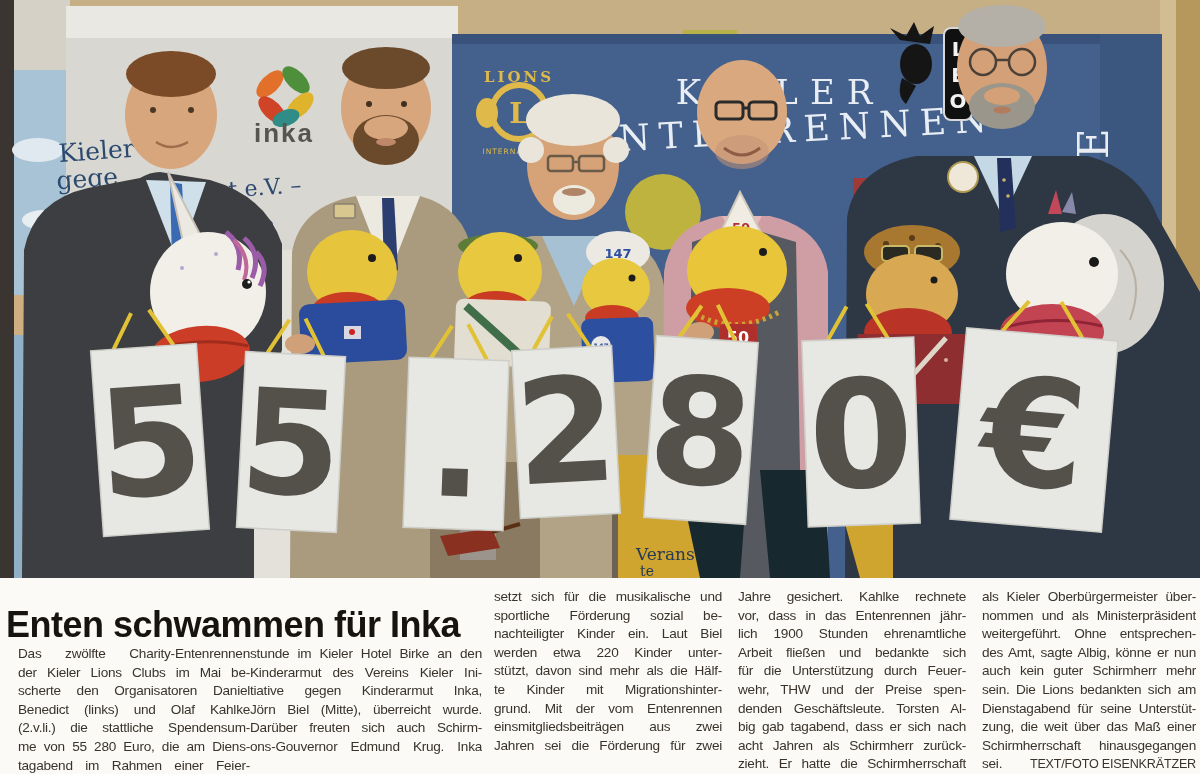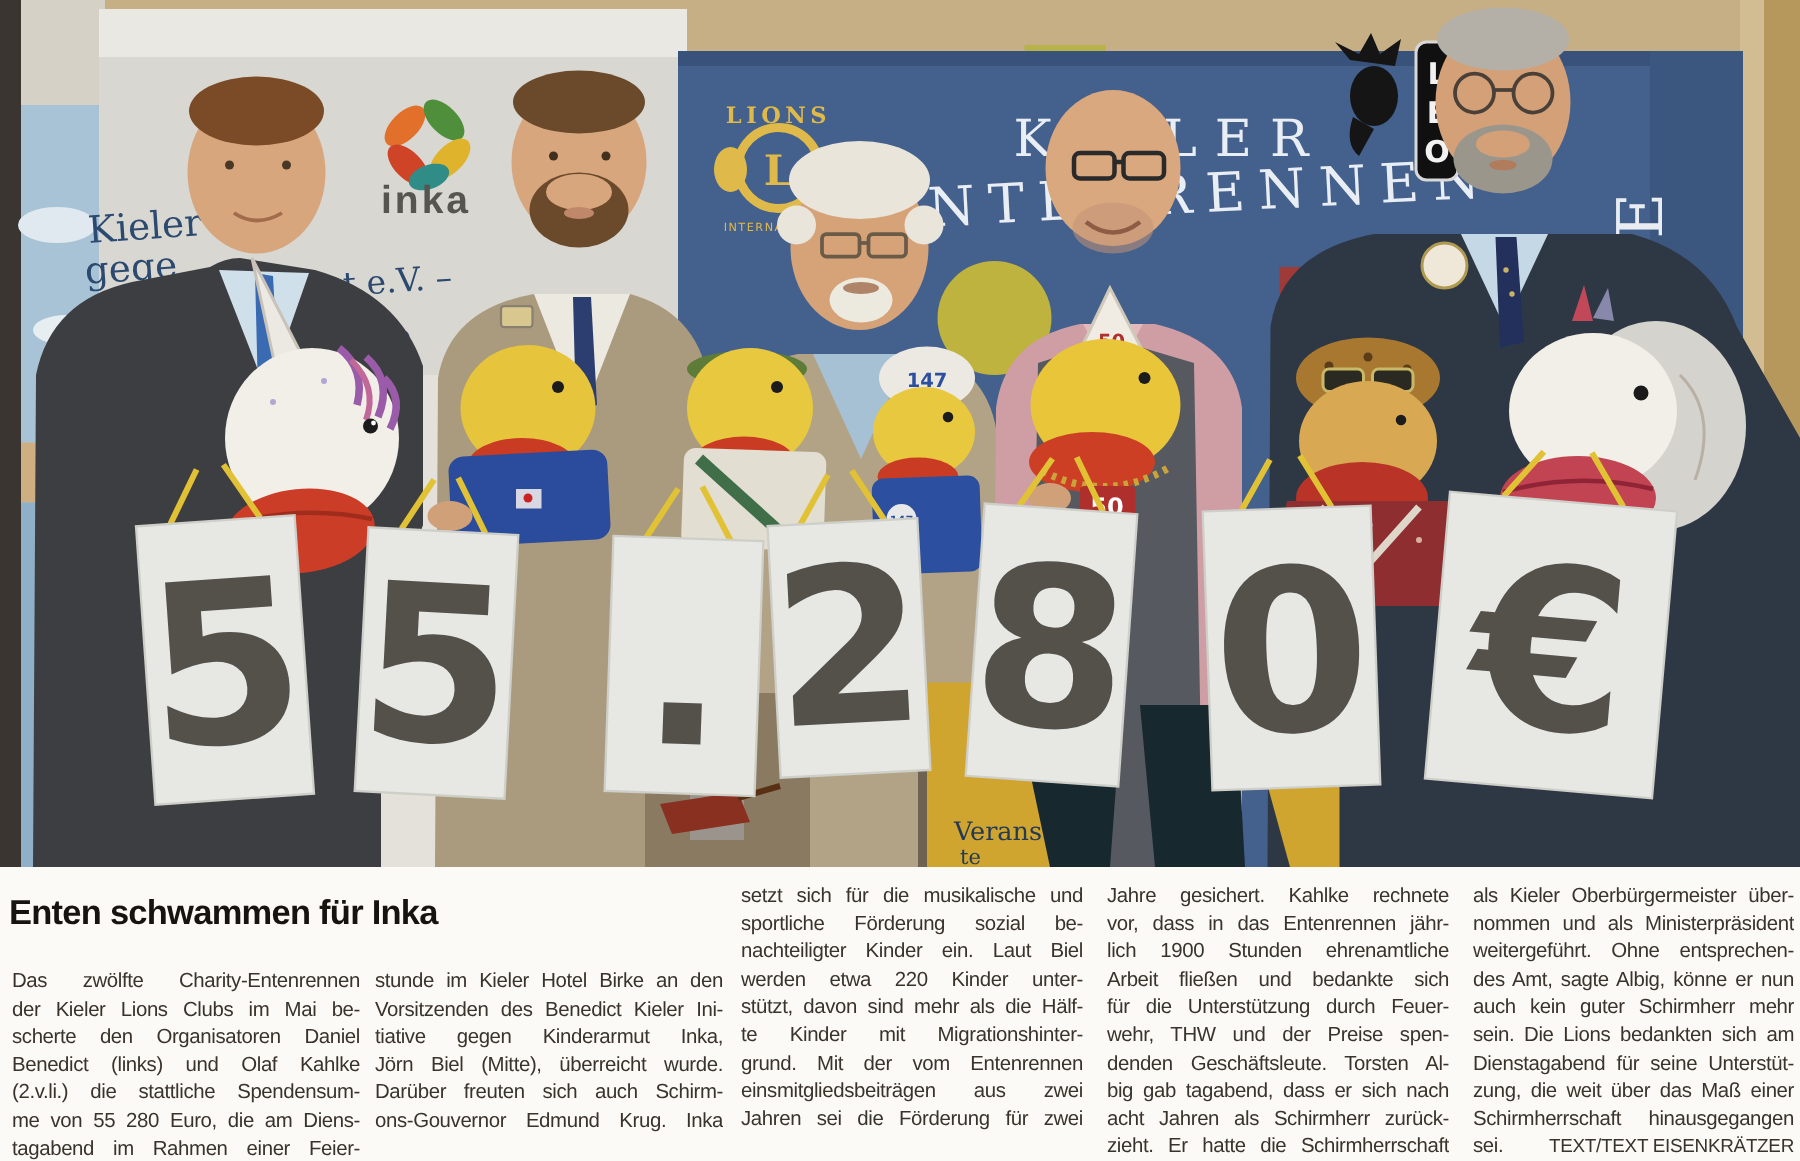--- a/index.html
+++ b/index.html
@@ -1,25 +1,25 @@
 <!DOCTYPE html>
 <html><head>
 <meta charset="utf-8">
 <style>
   html,body{margin:0;padding:0;background:#e9e7e1;}
   .page{position:relative;width:1200px;height:774px;background:#fbfaf7;overflow:hidden;
         font-family:"Liberation Sans",sans-serif;}
   .photo-wrap{position:absolute;left:0;top:0;width:1200px;height:578px;}
   svg{display:block;}
-  .headline{position:absolute;left:6px;top:580px;font-size:23px;font-weight:bold;
+  .headline{position:absolute;left:6px;top:580px;font-size:36px;font-weight:bold;
             color:#17140f;letter-spacing:-0.5px;font-family:"Liberation Sans",sans-serif;}
   .col{position:absolute;color:#39332b;font-size:13.6px;line-height:18.6px;
        letter-spacing:-0.25px;font-family:"Liberation Sans",sans-serif;}
   .col-a{top:645px;} .col-b{top:588px;}
-  .c1{left:8px;width:232px;} .c2{left:250px;width:232px;}
+  .c1{left:18px;width:232px;} .c2{left:250px;width:232px;}
   .c3{left:494px;width:228px;} .c4{left:738px;width:228px;} .c5{left:982px;width:214px;}
   .art-line{text-align:justify;text-align-last:justify;height:18.6px;overflow:hidden;white-space:nowrap;}
   .art-last{display:flex;justify-content:space-between;height:18.6px;overflow:hidden;align-items:center;}
   .credit{font-size:12.6px;letter-spacing:-0.2px;color:#39332b;}
   .bt{font-family:"DejaVu Serif",serif;}
 </style>
 </head>
 <body>
 
 <div class="page">
@@ -324,21 +324,21 @@
       <div class="art-line">Das zwölfte Charity-Entenrennen</div>
       <div class="art-line">der Kieler Lions Clubs im Mai be-</div>
       <div class="art-line">scherte den Organisatoren Daniel</div>
       <div class="art-line">Benedict (links) und Olaf Kahlke</div>
       <div class="art-line">(2.v.li.) die stattliche Spendensum-</div>
       <div class="art-line">me von 55 280 Euro, die am Diens-</div>
       <div class="art-line">tagabend im Rahmen einer Feier-</div>
     </div>
   <div class="col col-a c2">
       <div class="art-line">stunde im Kieler Hotel Birke an den</div>
-      <div class="art-line">Vorsitzenden des Benedict Kieler Ini-</div>
+      <div class="art-line">Kinderarmut des Vereins Kieler Ini-</div>
       <div class="art-line">tiative gegen Kinderarmut Inka,</div>
       <div class="art-line">Jörn Biel (Mitte), überreicht wurde.</div>
       <div class="art-line">Darüber freuten sich auch Schirm-</div>
       <div class="art-line">ons-Gouvernor Edmund Krug. Inka</div>
     </div>
   <div class="col col-b c3">
       <div class="art-line">setzt sich für die musikalische und</div>
       <div class="art-line">sportliche Förderung sozial be-</div>
       <div class="art-line">nachteiligter Kinder ein. Laut Biel</div>
       <div class="art-line">werden etwa 220 Kinder unter-</div>
@@ -365,17 +365,17 @@
       <div class="art-line">nommen und als Ministerpräsident</div>
       <div class="art-line">weitergeführt. Ohne entsprechen-</div>
       <div class="art-line">des Amt, sagte Albig, könne er nun</div>
       <div class="art-line">auch kein guter Schirmherr mehr</div>
       <div class="art-line">sein. Die Lions bedankten sich am</div>
       <div class="art-line">Dienstagabend für seine Unterstüt-</div>
       <div class="art-line">zung, die weit über das Maß einer</div>
       <div class="art-line">Schirmherrschaft hinausgegangen</div>
       <div class="art-last">
       <span>sei.</span>
-      <span class="credit">TEXT/TEXT EISENKRÄTZER</span>
+      <span class="credit">TEXT/FOTO EISENKRÄTZER</span>
     </div>
   </div>
 
 </div>
 
 </body></html>

